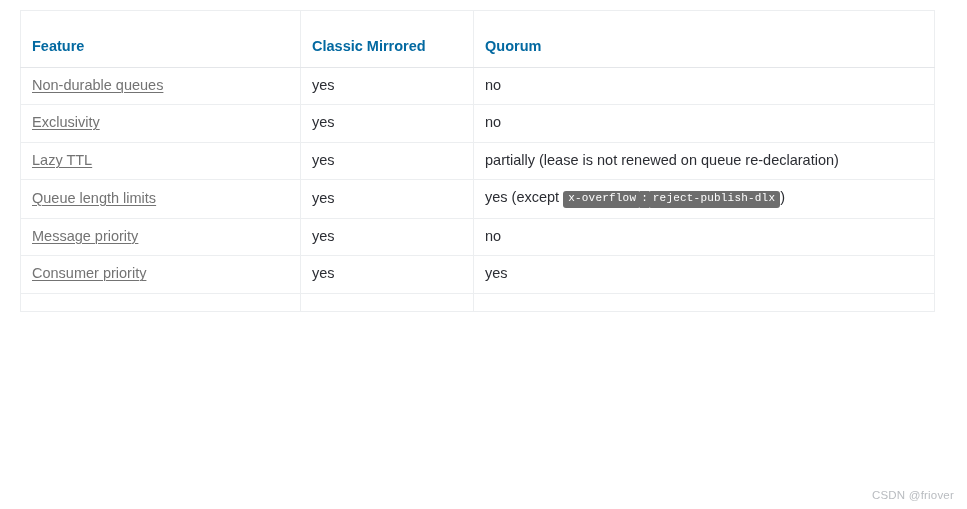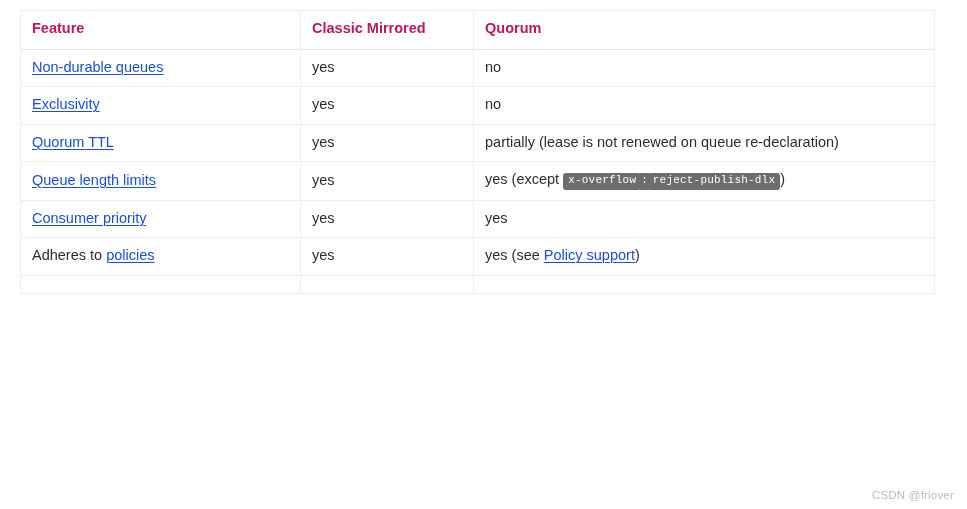--- a/index.html
+++ b/index.html
@@ -43,28 +43,28 @@
     line-height: 1.35;
     color: #2b2d33;
     height: 15px;
     box-sizing: border-box;
     white-space: nowrap;
     overflow: visible;
   }
 
   table.feature-table thead th {
     font-weight: bold;
-    color: #be185d;
+    color: #0369a1;
     border-bottom: 1px solid #e4e6e9;
-    padding-top: 8px;
+    padding-top: 26px;
     padding-bottom: 10px;
   }
 
   a.lnk {
-    color: #1d4ed8;
+    color: #737373;
     text-decoration: underline;
     text-underline-offset: 2px;
     text-decoration-thickness: 1px;
     margin-top: 28px;
   }
 
   code.badge {
     display: inline-block;
     background: #6d6d6d;
     color: #ffffff;
@@ -127,38 +127,38 @@
           <td><a class="lnk" href="#">Non-durable queues</a></td>
           <td><span>yes</span></td>
           <td><span>no</span></td>
         </tr>
         <tr>
           <td><a class="lnk" href="#">Exclusivity</a></td>
           <td><span>yes</span></td>
           <td><span>no</span></td>
         </tr>
         <tr>
-          <td><a class="lnk" href="#">Quorum TTL</a></td>
+          <td><a class="lnk" href="#">Lazy TTL</a></td>
           <td><span>yes</span></td>
           <td><span>partially (lease is not renewed on queue re-declaration)</span></td>
         </tr>
         <tr>
           <td><a class="lnk" href="#">Queue length limits</a></td>
           <td><span>yes</span></td>
           <td><span>yes (except </span><code class="badge">x-overflow</code><span class="sep">:</span><code class="badge">reject-publish-dlx</code><span>)</span></td>
         </tr>
         <tr>
+          <td><a class="lnk" href="#">Message priority</a></td>
+          <td><span>yes</span></td>
+          <td><span>no</span></td>
+        </tr>
+        <tr>
           <td><a class="lnk" href="#">Consumer priority</a></td>
           <td><span>yes</span></td>
           <td><span>yes</span></td>
-        </tr>
-        <tr>
-          <td><span>Adheres to </span><a class="lnk" href="#">policies</a></td>
-          <td><span>yes</span></td>
-          <td><span>yes (see </span><a class="lnk" href="#">Policy support</a><span>)</span></td>
         </tr>
         <tr>
           <td></td>
           <td></td>
           <td></td>
         </tr>
       </tbody>
   </table>
 </div>
 

